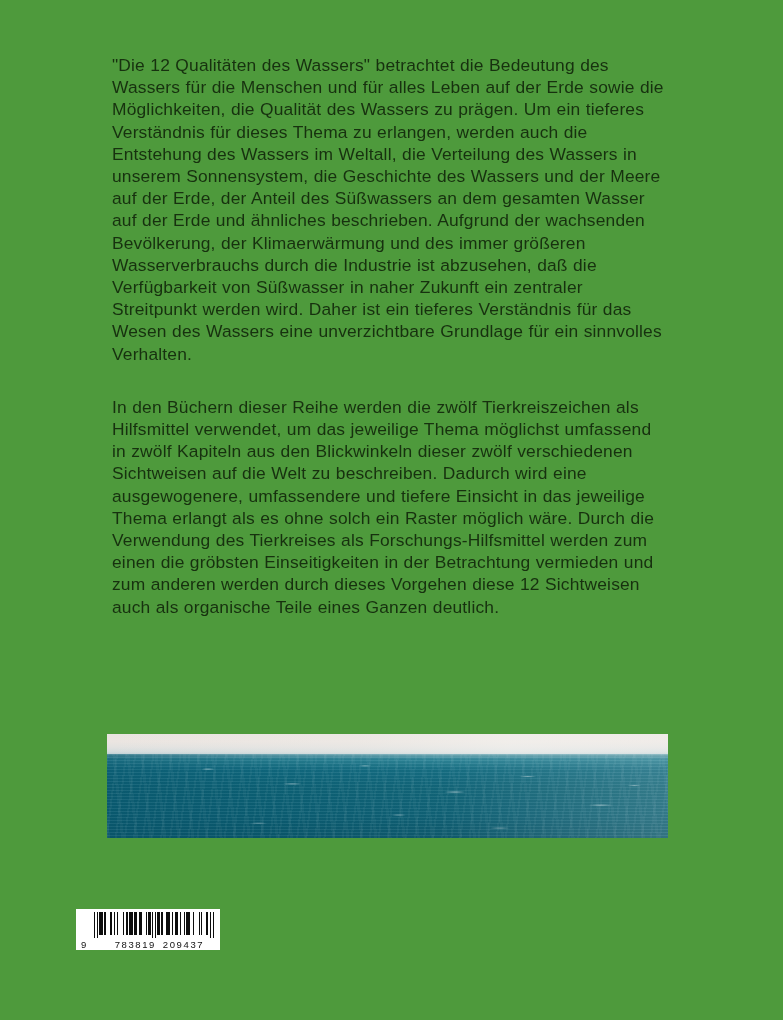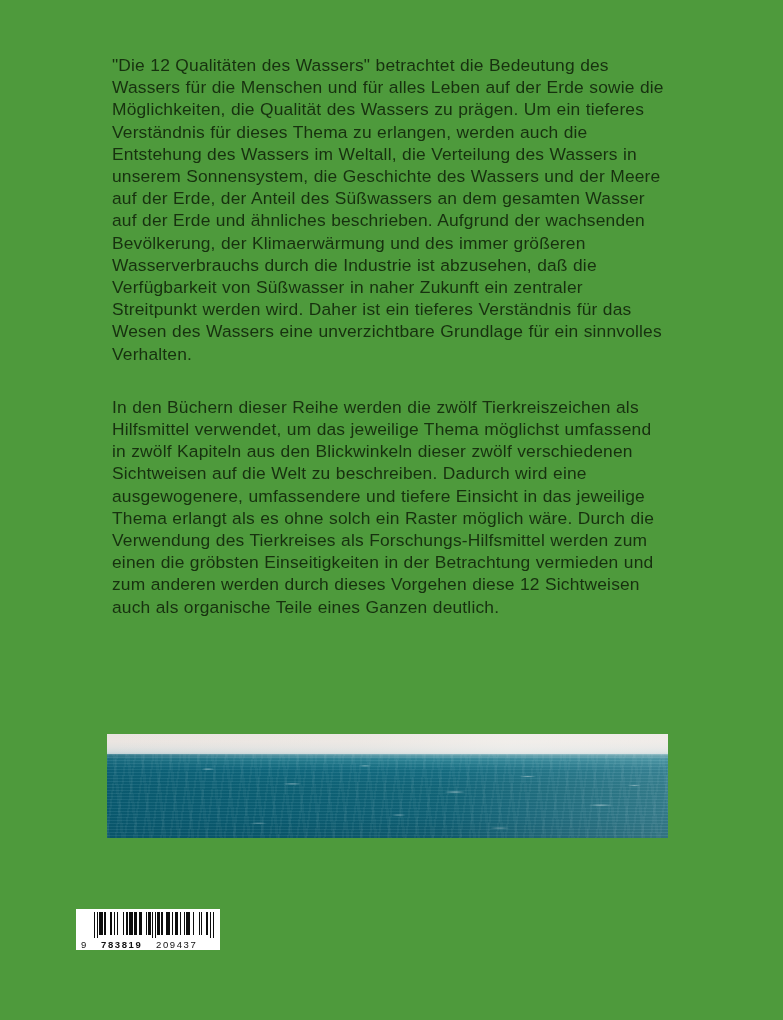--- a/index.html
+++ b/index.html
@@ -176,27 +176,27 @@
     color: #111111;
     line-height: 10px;
   }
   .bc-lead {
     width: 13px;
     text-align: left;
     padding-left: 1px;
   }
   .bc-left {
     flex: 1;
-    text-align: left;
+    text-align: right;
     letter-spacing: 1.6px;
     padding-left: 7px;
-    font-weight: bold;
   }
   .bc-right {
     flex: 1;
+    text-align: center;
     letter-spacing: 1.6px;
     padding-right: 5px;
   }
 </style>
 </head>
 <body>
 
 <div class="back-cover">
 
   <div class="blurb">

